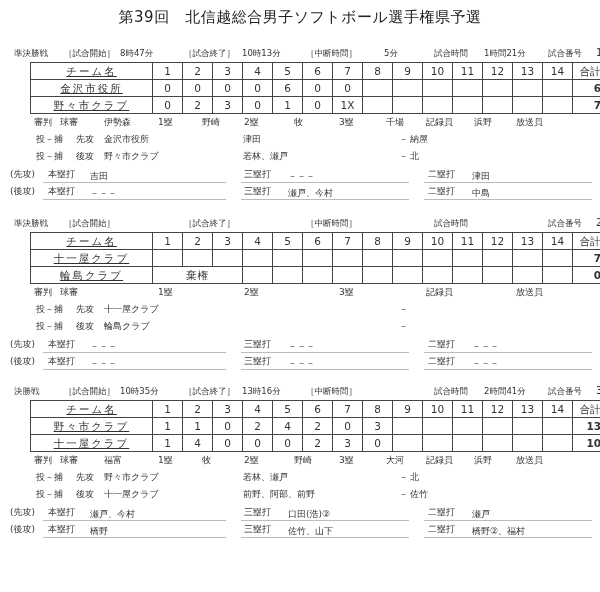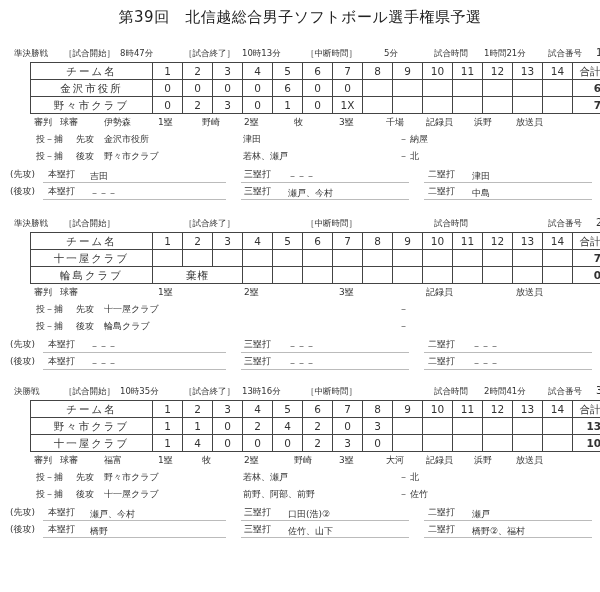--- a/index.html
+++ b/index.html
@@ -18,21 +18,21 @@
   .ghead .gno { font-size: 10px; top: 0; }
   table.score {
     position: absolute; left: 22px; top: 15px;
     border-collapse: collapse; table-layout: fixed;
     font-size: 10.5px; color: #333;
   }
   table.score td {
     border: 1px solid #444; height: 16px; padding: 0; text-align: center;
     font-family: "DejaVu Sans", sans-serif; line-height: 16px;
   }
-  table.score td.team { width: 121px; letter-spacing: 2px; }
+  table.score td.team { width: 121px; letter-spacing: 2px; text-decoration: underline; }
   table.score td.inn { width: 29px; }
   table.score td.tot { width: 28px; text-align: right; padding-right: 6px; font-weight: bold; }
   table.score tr.hdr td.tot { font-weight: normal; text-align: center; padding-right: 0; }
   .forfeit { letter-spacing: 1px; }
   .line { position: absolute; font-size: 9px; color: #333; white-space: nowrap; }
   .ul { position: absolute; height: 1px; border-bottom: 1px solid #bbb; }
 </style>
 </head>
 <body>
 

